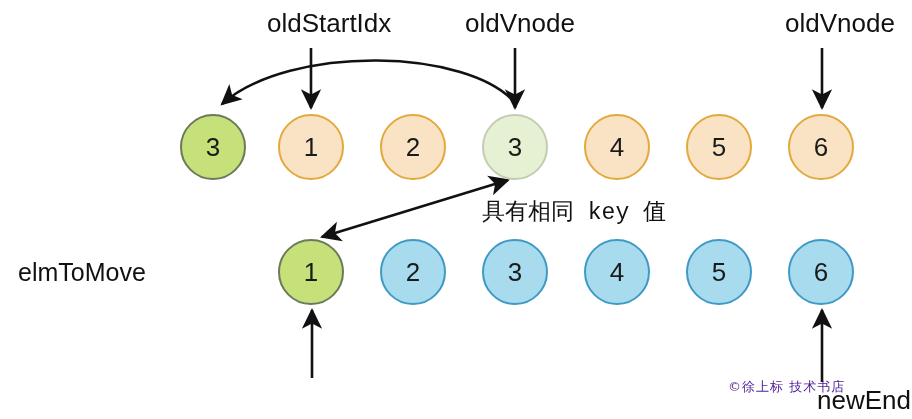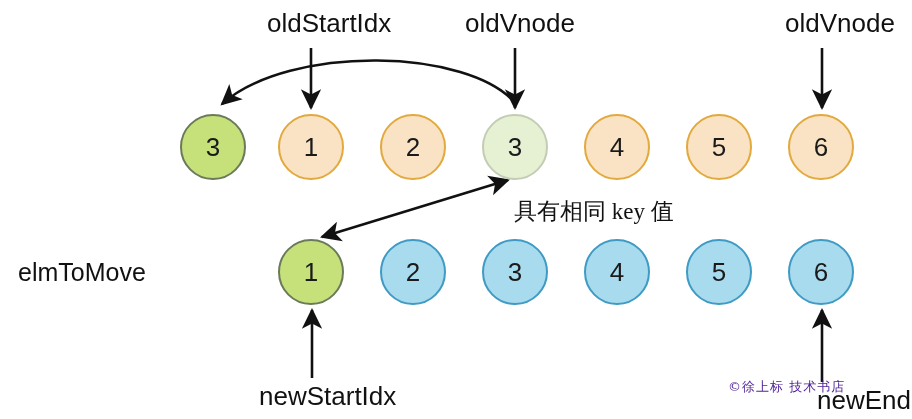--- a/index.html
+++ b/index.html
@@ -24,22 +24,21 @@
   .node-blue{background:#a9dbef;border:2px solid #3f9ac4;}
 
   .row-label{
     position:absolute;font-size:25px;color:#111;white-space:nowrap;
   }
   .idx-label{
     position:absolute;font-size:26px;color:#111;white-space:nowrap;margin-left:37px;
   }
   .note-label{
     position:absolute;font-size:23px;color:#111;white-space:nowrap;
-    font-family:Liberation Serif, serif;
-    margin-left:32px;
+    font-family:Liberation Mono, monospace;
   }
   .watermark{
     position:absolute;font-size:13px;color:#4c1d95;white-space:nowrap;
     letter-spacing:1px;
     font-family:"DejaVu Sans","Liberation Sans",sans-serif;
   }
 </style>
 </head>
 <body>
 
@@ -129,19 +128,18 @@
   <div class="node node-blue" style="left:584px;top:239px;width:66px;height:66px;">
     <span>4</span>
   </div>
   <div class="node node-blue" style="left:686px;top:239px;width:66px;height:66px;">
     <span>5</span>
   </div>
   <div class="node node-blue" style="left:788px;top:239px;width:66px;height:66px;">
     <span>6</span>
   </div>
 
-  <div class="idx-label" style="left:222px;top:381px;">newStartIdx</div>
 
   <div class="idx-label" style="left:780px;top:385px;">newEndIdx</div>
 
   <div class="watermark" style="left:728px;top:378px;">©徐上标 技术书店</div>
 
 </div>
 
 </body></html>

